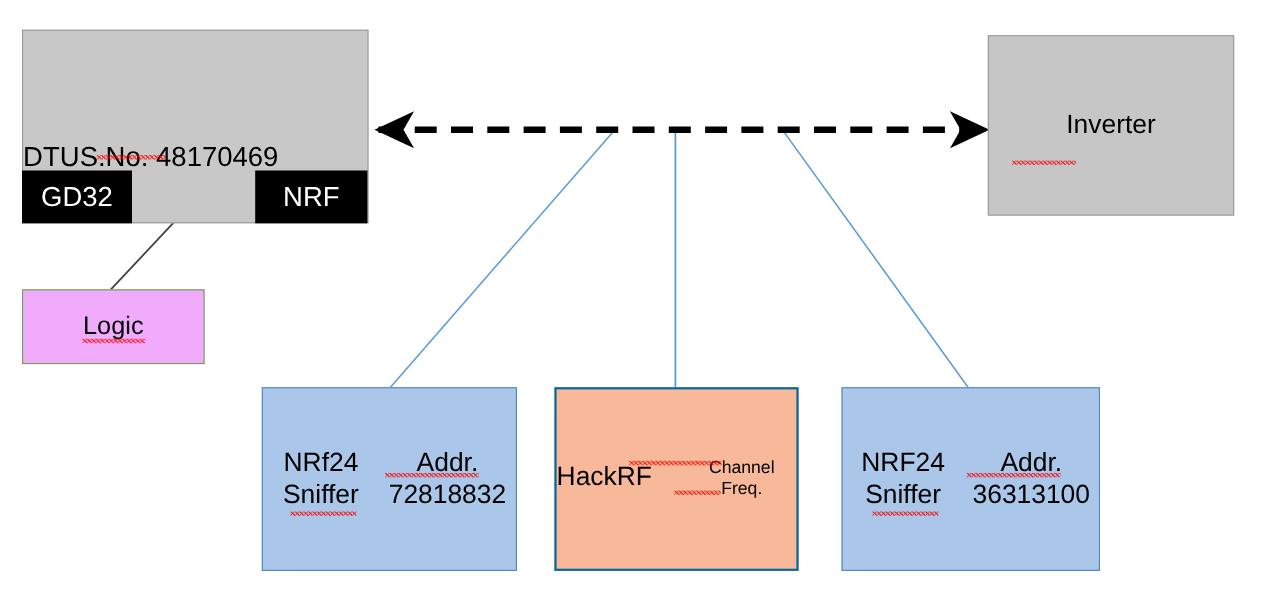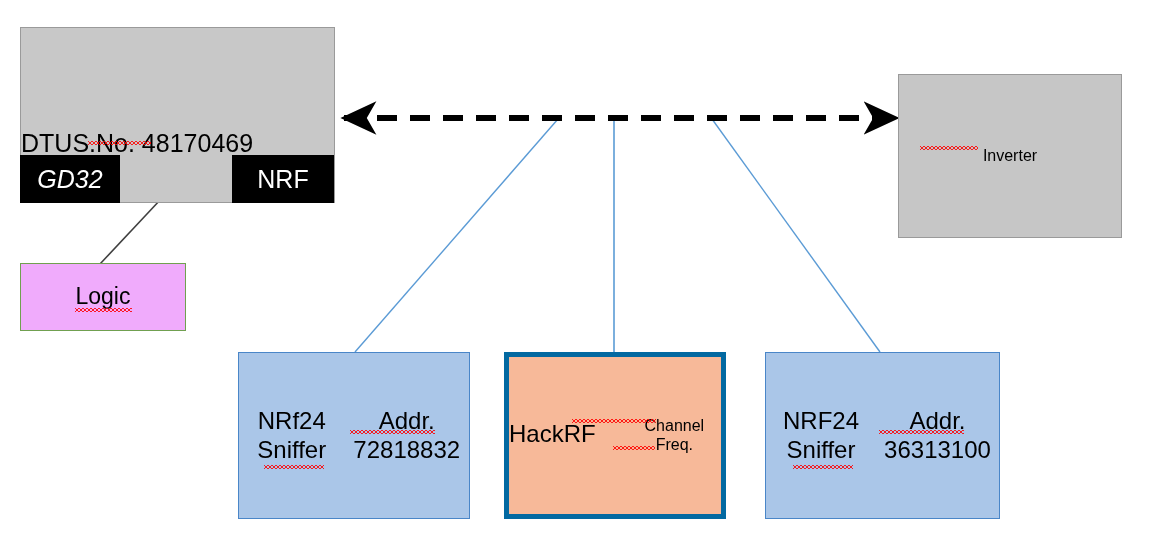--- a/index.html
+++ b/index.html
@@ -36,57 +36,56 @@
     padding-top: 58px;
     font-size: 25px;
   }
   #dtu-box .line { display: block; }
 
   
   #inverter-box {
     left: 898px; top: 32px; width: 224px; height: 164px;
     background: #c6c6c6;
     border: 1px solid #9a9a9a;
-    font-size: 16px;
-    margin-top: 42px;
+    font-size: 24px;
   }
 
   
   .chip {
     position: absolute;
     box-sizing: border-box;
     background: #000000;
     color: #ffffff;
     display: flex;
     align-items: center;
     justify-content: center;
     font-size: 25px;
   }
-  #gd32-chip { left: 20px; top: 155px; width: 100px; height: 48px; font-style: italic; }
+  #gd32-chip { left: 20px; top: 155px; width: 100px; height: 48px; }
   #nrf-chip  { left: 232px; top: 155px; width: 102px; height: 48px; }
 
   
   #logic-box {
     left: 20px; top: 263px; width: 166px; height: 68px;
     background: #f0abfc;
     border: 1px solid #70a050;
     font-size: 23px;
   }
 
   
   #sniffer-left-box {
     left: 238px; top: 352px; width: 232px; height: 167px;
     background: #aac6e8;
     border: 1px solid #4a86c8;
     font-size: 24px;
   }
   #hackrf-box {
     left: 504px; top: 352px; width: 222px; height: 167px;
     background: #f7b999;
-    border: 5px solid #0369a1;
+    border: 2px solid #0369a1;
     font-size: 16px;
     gap: 32px;
   }
   #hackrf-box .title { font-size: 24px; display: block; margin-bottom: 2px; }
   #hackrf-box .sub   { font-size: 16px; display: block; }
   #sniffer-right-box {
     left: 765px; top: 352px; width: 235px; height: 167px;
     background: #aac6e8;
     border: 1px solid #4a86c8;
     font-size: 24px;

